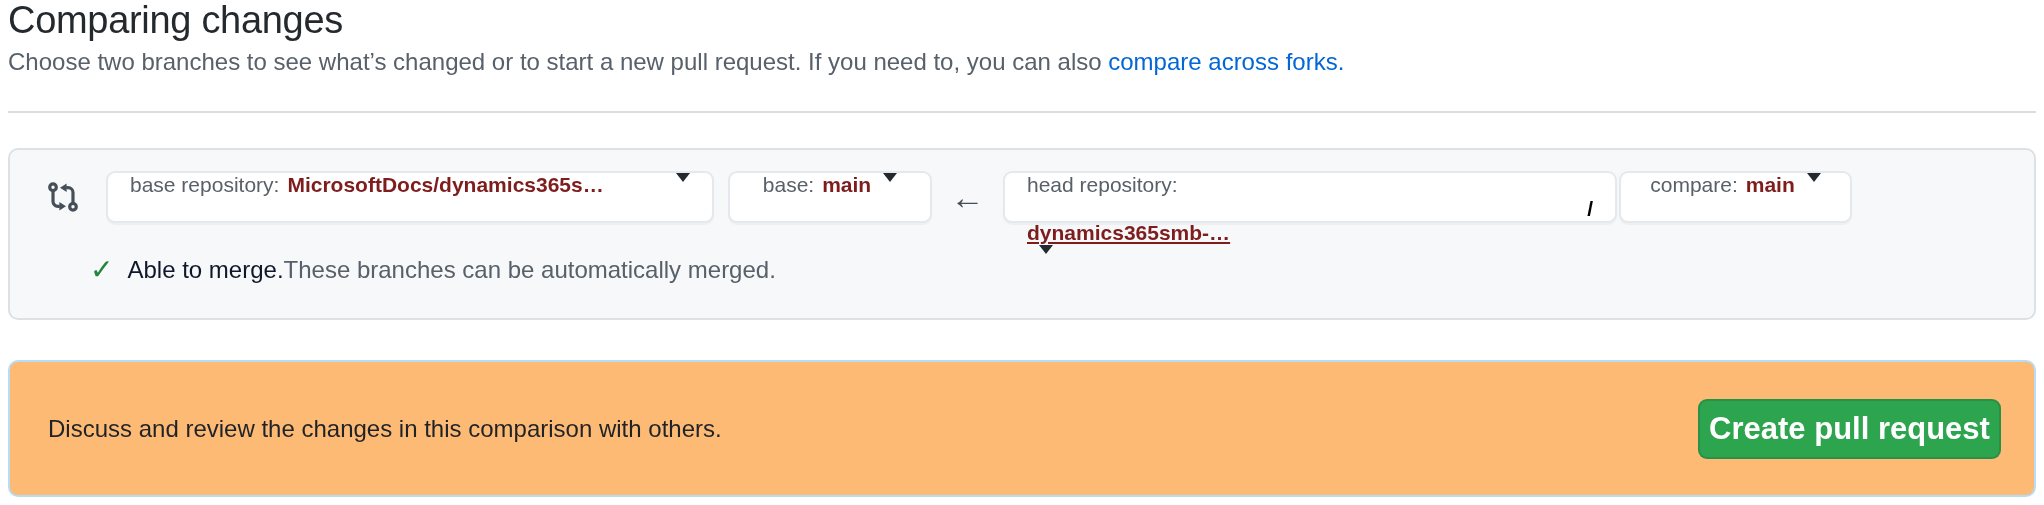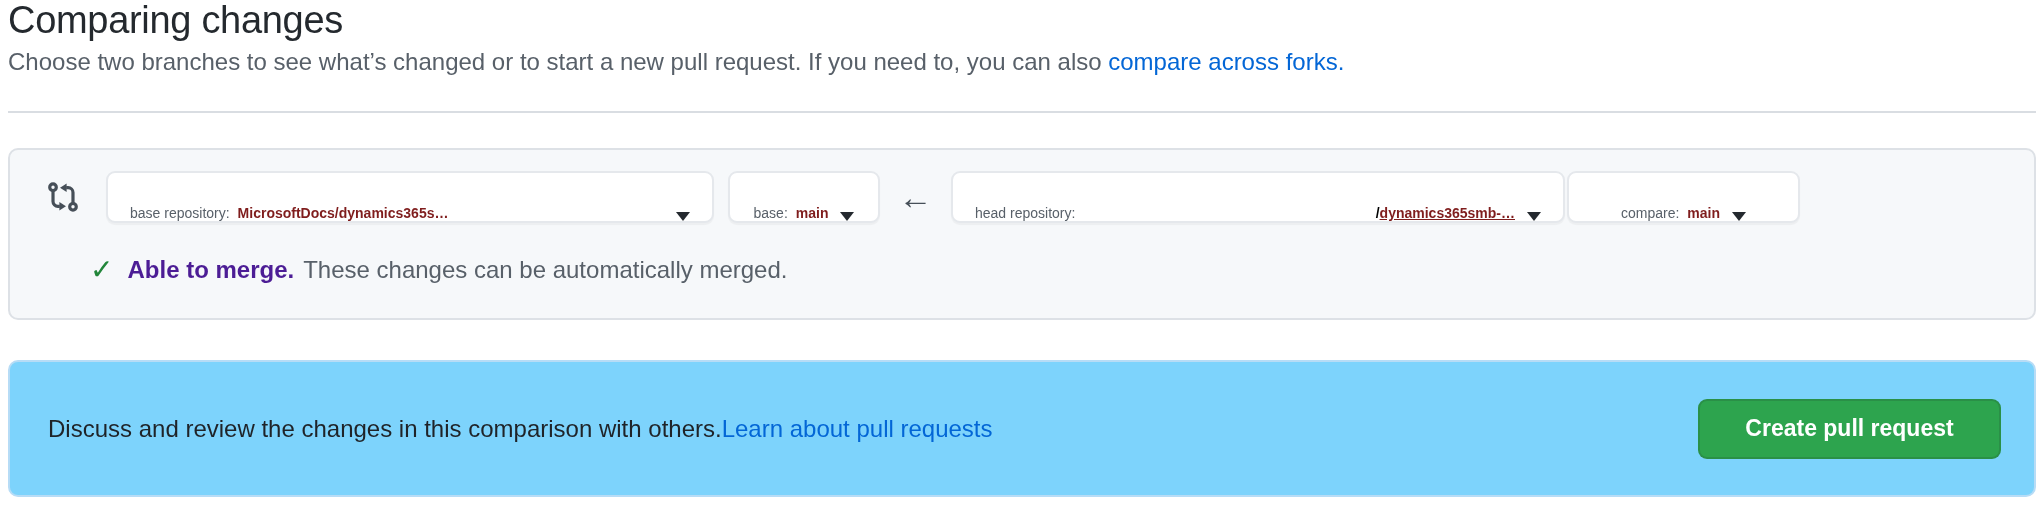--- a/index.html
+++ b/index.html
@@ -32,62 +32,62 @@
   }
   .compare-row{
     display:flex;align-items:center;
     margin:20px 0 0 36px;height:54px;
   }
   .git-compare-icon{width:34px;height:34px;flex:0 0 auto;margin-right:26px;}
   .select-btn{
     box-sizing:border-box;height:52px;
     background:#ffffff;border:2px solid #e5e8ec;border-radius:9px;
     box-shadow:0 2px 1px rgba(27,31,35,0.04);
-    display:flex;align-items:flex-end;
-    font-size:14px;color:#586069;cursor:pointer;
+    display:flex;align-items:flex-start;
+    font-size:21px;color:#586069;cursor:pointer;
     padding:0 22px;white-space:nowrap;
   }
   .select-btn .value{font-weight:700;color:#7f1d1d;margin-left:8px;}
   .caret{
     width:0;height:0;flex:0 0 auto;
     border-left:7px solid transparent;border-right:7px solid transparent;
     border-top:9px solid #24292f;margin-left:12px;
   }
   .btn-base-repo{width:608px;}
   .btn-base-repo .caret{margin-left:auto;}
-  .btn-base-branch{width:152px;margin-left:14px;justify-content:center;}
+  .btn-base-branch{width:204px;margin-left:14px;justify-content:center;}
   .arrow-wrap{
     width:71px;display:flex;justify-content:center;align-items:center;
     font-size:34px;color:#464f58;line-height:1;
   }
-  .btn-head-repo{width:614px;}
+  .btn-head-repo{width:614px;flex-direction:column;}
   .btn-head-repo .value{margin-left:auto;}
   .btn-head-repo .slash{font-weight:700;color:#000;margin-left:auto;}
   .btn-head-repo .value{margin-left:0;text-decoration:underline;}
   .btn-compare-branch{width:233px;margin-left:2px;justify-content:center;}
   .merge-row{
     display:flex;align-items:center;
     margin:32px 0 0 80px;font-size:24px;color:#586069;
   }
   .check-icon{color:#22863a;font-size:28px;margin-right:14px;line-height:1;}
-  .merge-title{color:#4c1d95;font-weight:700;margin-right:9px;}
+  .merge-title{color:#0f172a;font-weight:400;}
   
   .pr-banner{
     position:absolute;left:8px;top:360px;width:2028px;height:137px;
-    box-sizing:border-box;background:#7dd3fc;
+    box-sizing:border-box;background:#fdba74;
     border:2px solid #b7dcf6;border-radius:10px;
     display:flex;align-items:center;
     padding:0 33px 0 38px;font-size:24px;color:#1f2328;
   }
   .pr-banner a{color:#0366d6;text-decoration:none;cursor:pointer;}
   .create-pr-btn{
     margin-left:auto;box-sizing:border-box;
     width:303px;height:60px;border-radius:9px;
     background:#2da44e;border:2px solid rgba(27,31,35,0.15);
-    color:#ffffff;font-weight:700;font-size:23px;
+    color:#ffffff;font-weight:700;font-size:31px;
     display:flex;align-items:center;justify-content:center;
     font-family:"Liberation Sans", sans-serif;cursor:pointer;
   }
 </style>
 </head>
 <body>
 
 <h1 class="page-title">Comparing changes</h1>
 
 <p class="page-subtitle">
@@ -136,21 +136,20 @@
       <span>compare:</span>
       <span class="value">main</span>
       <span class="caret"></span>
     </div>
 
   </div>
 
   <div class="merge-row">
     <span class="check-icon">✓</span>
     <span class="merge-title">Able to merge.</span>
-    <span>These changes can be automatically merged.</span>
+    <span>These branches can be automatically merged.</span>
   </div>
 </div>
 
 <div class="pr-banner">
   <span>Discuss and review the changes in this comparison with others.</span>
-  <a href="#">Learn about pull requests</a>
   <button class="create-pr-btn">Create pull request</button>
 </div>
 
 </body></html>

